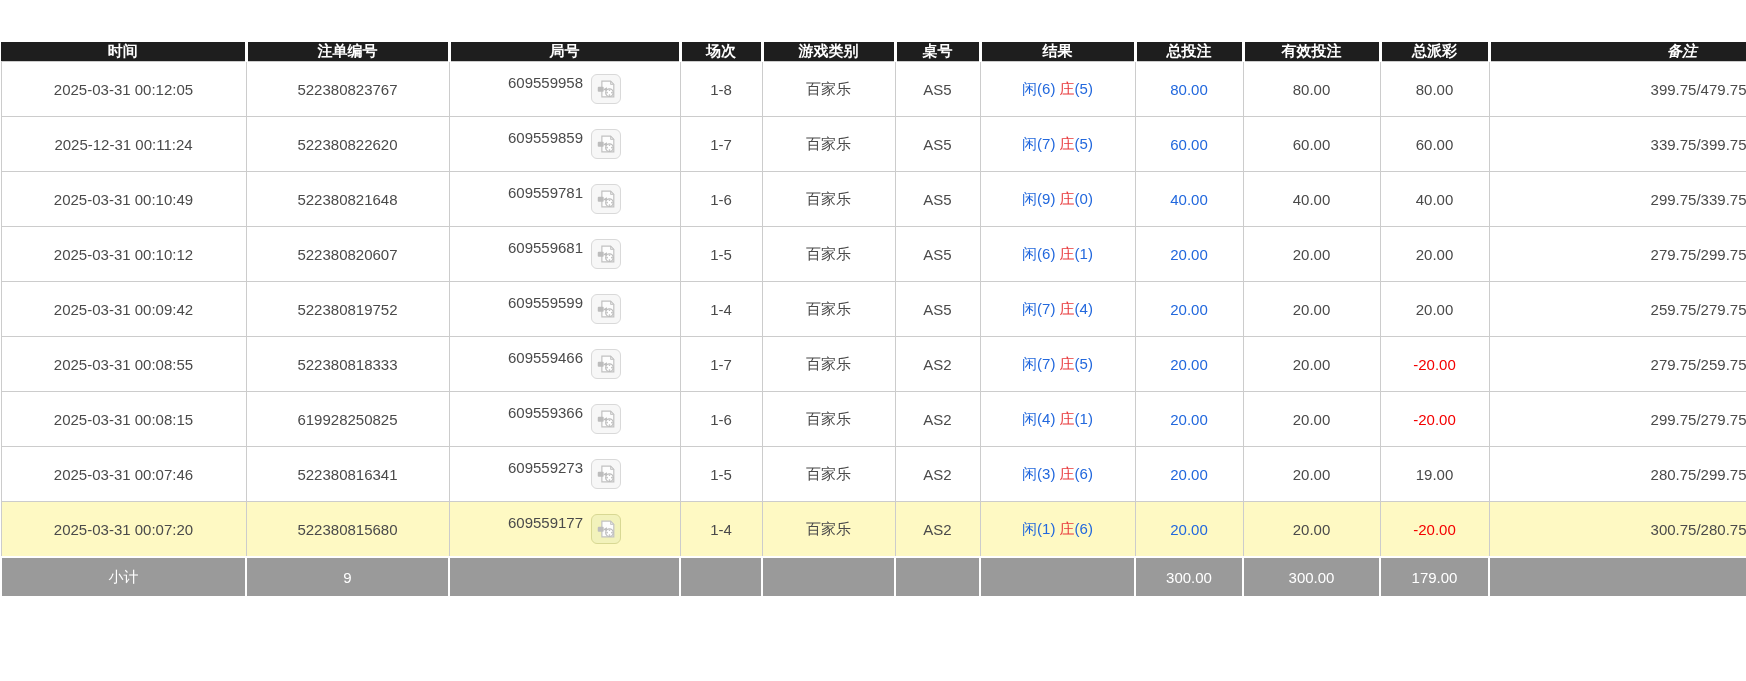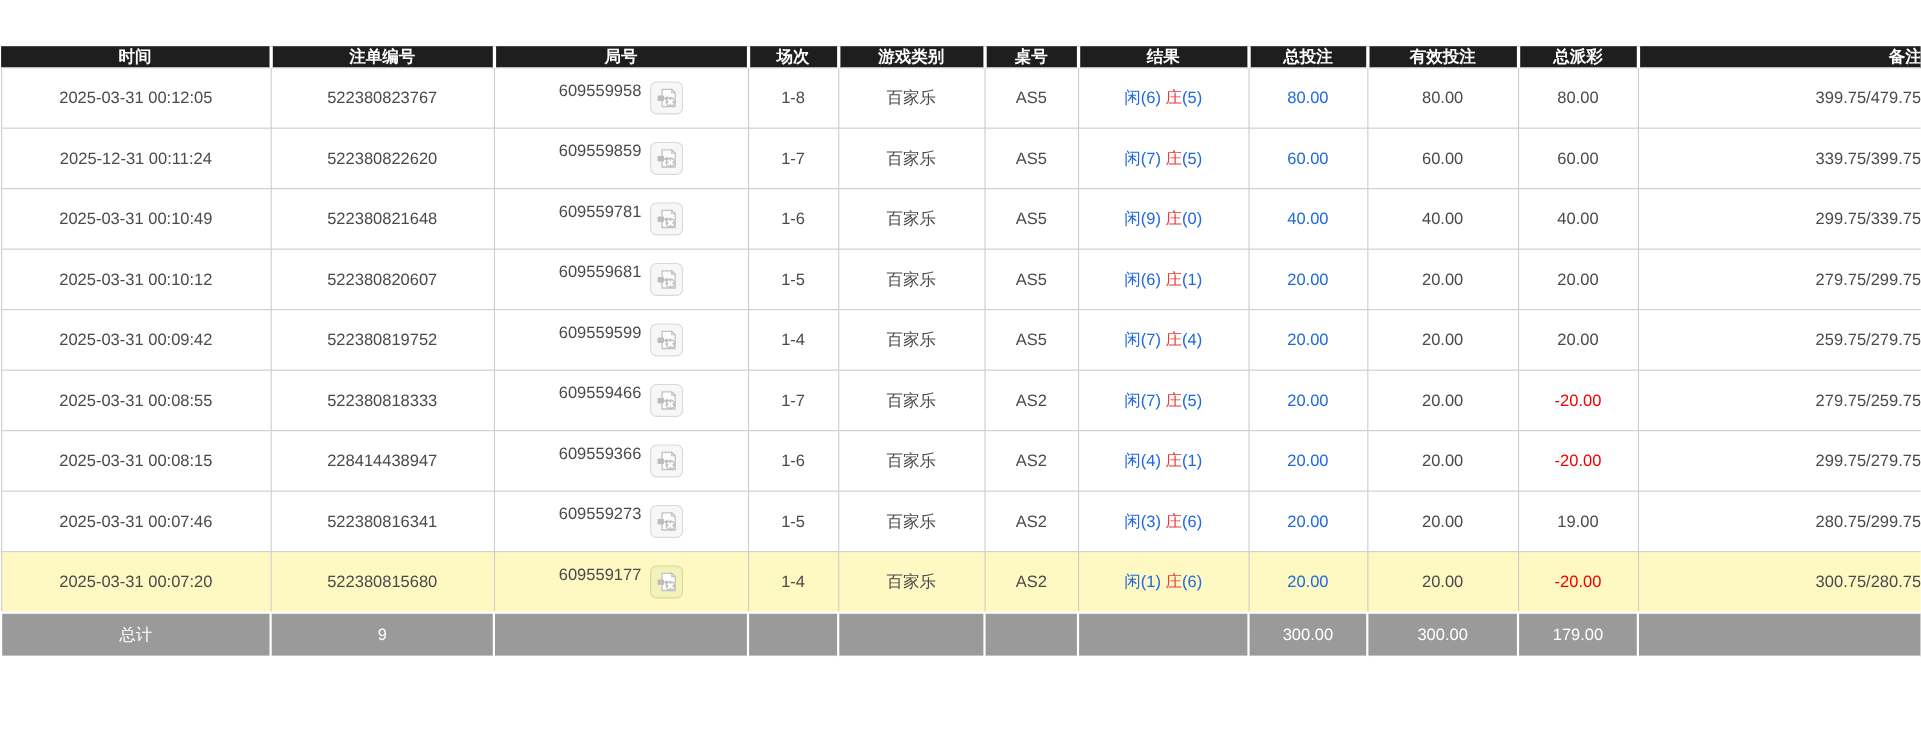--- a/index.html
+++ b/index.html
@@ -11,21 +11,21 @@
   table.records{
     width:1746px;table-layout:fixed;border-collapse:collapse;
   }
   
   thead th{
     background:#1e1e1e;color:#ffffff;font-weight:bold;font-size:15px;
     height:18px;text-align:center;padding:0;
     border-right:3px solid #ffffff;
   }
   thead th:last-child{border-right:none;}
-  thead th.h-remark{text-align:right;}
+  thead th.h-remark{text-align:right;padding-right:50px;font-style:italic;}
   
   tbody.data td{
     background:#ffffff;color:#4a4a4a;font-size:15px;height:54px;
     text-align:center;padding:0;border:1px solid #cccccc;
   }
   tbody.data td.c-remark{text-align:right;}
   tbody.data tr.highlight td{background:#fef9c3;}
   .amt-blue{color:#2268dd;}
   .payout.neg{color:#f40000;}
   .res-xian{color:#2268dd;}
@@ -259,21 +259,21 @@
     <td>AS2</td>
     <td><span class="res-xian">闲(7)</span> <span class="res-zhuang">庄</span><span class="res-xian">(5)</span></td>
     <td><span class="amt-blue">20.00</span></td>
     <td>20.00</td>
     <td class="payout neg">-20.00</td>
     <td class="c-remark">279.75/259.75</td>
   </tr>
 
   <tr>
     <td>2025-03-31 00:08:15</td>
-    <td>228414438947</td>
+    <td>619928250825</td>
     <td>
       <div class="round-wrap">
         <span>609559366</span>
         <span class="icon-btn">
           <svg width="22" height="22" viewBox="0 0 24 24">
             <path d="M7.5 3.5 h9.5 l3.5 3.5 v13.5 h-13 z" fill="#fdfdfd" stroke="#c2c2c2" stroke-width="1.3"></path>
             <path d="M17 3.5 v3.5 h3.5 z" fill="#ececec" stroke="#c2c2c2" stroke-width="1"></path>
             <rect x="3" y="9.5" width="6.5" height="5.5" rx="1" fill="#bdbdbd"></rect>
             <path d="M9.5 12.8 L13 14.8 V10 L9.5 12 z" fill="#bdbdbd"></path>
             <circle cx="15.8" cy="16" r="4.1" fill="#ffffff" stroke="#bdbdbd" stroke-width="1.4"></circle>
@@ -352,21 +352,21 @@
     <td>AS2</td>
     <td><span class="res-xian">闲(1)</span> <span class="res-zhuang">庄</span><span class="res-xian">(6)</span></td>
     <td><span class="amt-blue">20.00</span></td>
     <td>20.00</td>
     <td class="payout neg">-20.00</td>
     <td class="c-remark">300.75/280.75</td>
   </tr>
 </tbody>
     <tbody class="foot">
       <tr>
-        <td>总计</td>
+        <td>小计</td>
         <td>9</td>
         <td></td>
         <td></td>
         <td></td>
         <td></td>
         <td></td>
         <td>300.00</td>
         <td>300.00</td>
         <td>179.00</td>
         <td></td>

